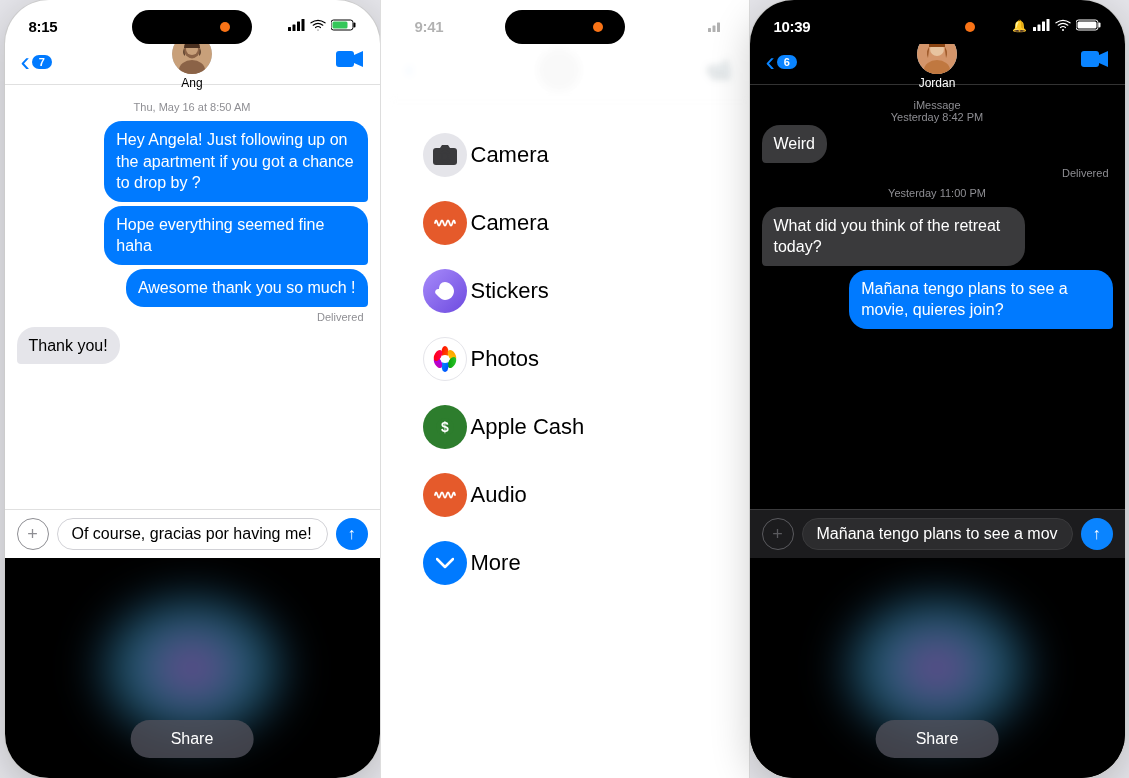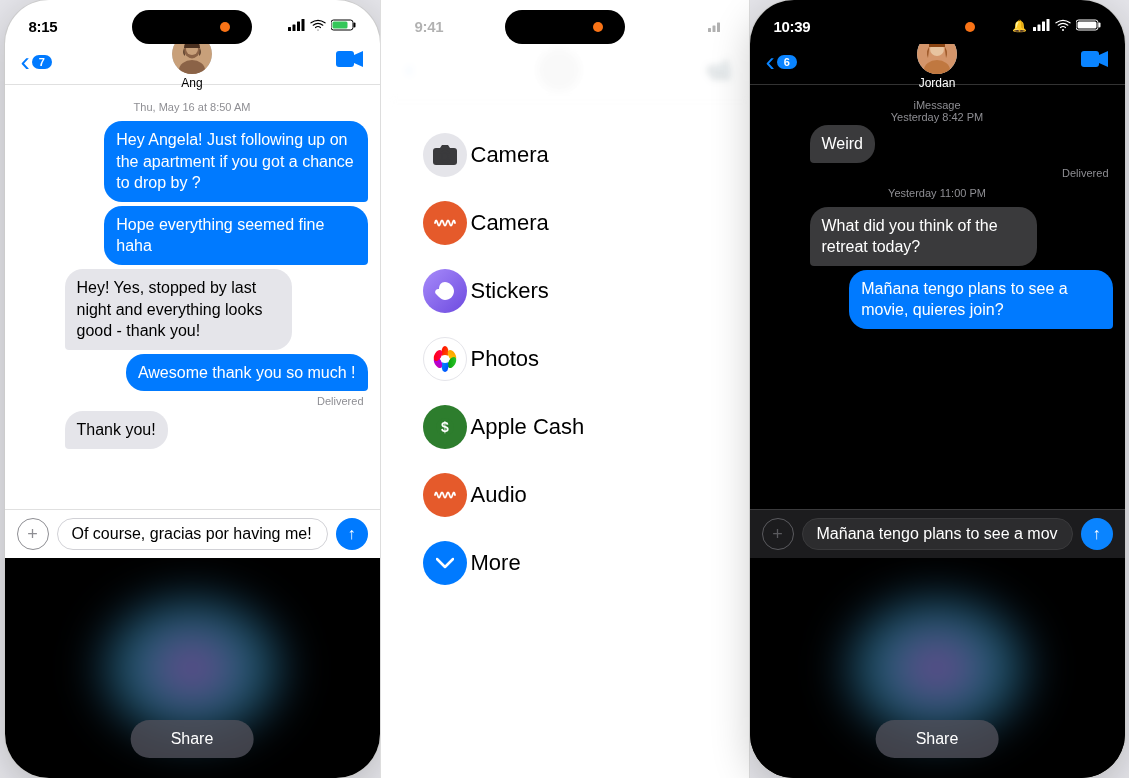--- a/index.html
+++ b/index.html
@@ -147,21 +147,21 @@
       text-align: center;
       font-size: 11px;
       color: #8e8e93;
       margin: 8px 0;
     }
     .message-row {
       display: flex;
       margin-bottom: 4px;
     }
     .message-row.sent { justify-content: flex-end; }
-    .message-row.received { justify-content: flex-start; margin-left: 48px; }
+    .message-row.received { justify-content: flex-start; }
     .bubble {
       max-width: 75%;
       padding: 8px 12px;
       border-radius: 18px;
       font-size: 16px;
       line-height: 1.35;
     }
     .bubble.sent {
       background: #007AFF;
       color: white;
@@ -406,23 +406,20 @@
       <div class="timestamp-label">Thu, May 16 at 8:50 AM</div>
 
       <div class="message-row sent">
         <div class="bubble sent">Hey Angela! Just following up on the apartment if you got a chance to drop by ?</div>
       </div>
 
       <div class="message-row sent">
         <div class="bubble sent">Hope everything seemed fine haha</div>
       </div>
 
-      <div class="message-row received">
-        <div class="bubble received">Hey! Yes, stopped by last night and everything looks good - thank you!</div>
-      </div>
 
       <div class="message-row sent">
         <div class="bubble sent">Awesome thank you so much !</div>
       </div>
 
       <div class="delivered-label">Delivered</div>
 
       <div class="message-row received">
         <div class="bubble received">Thank you!</div>
       </div>

